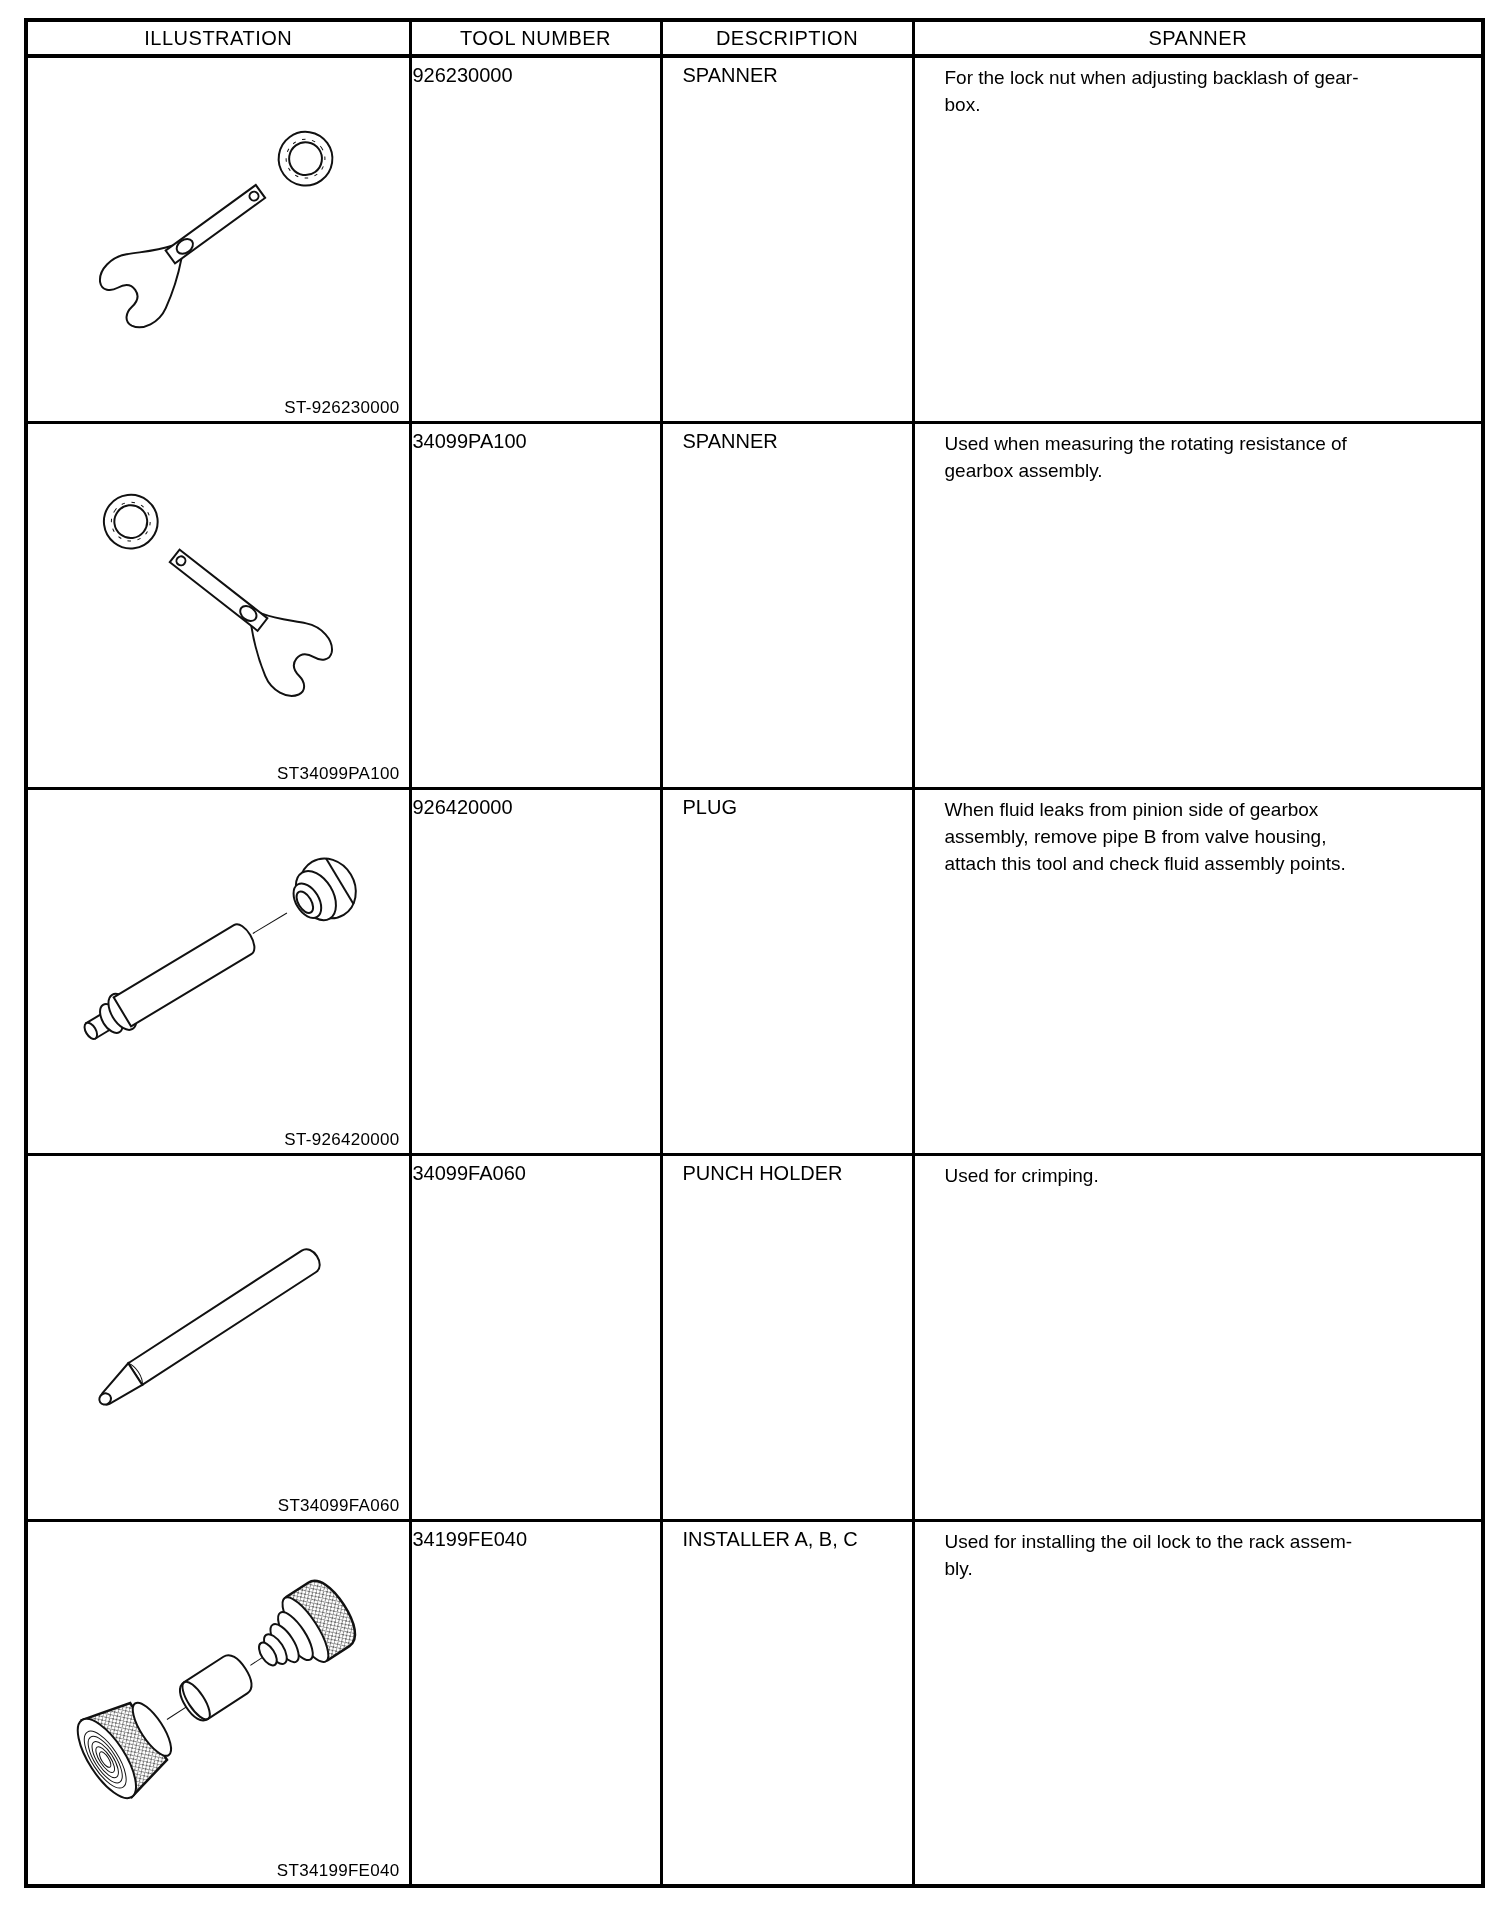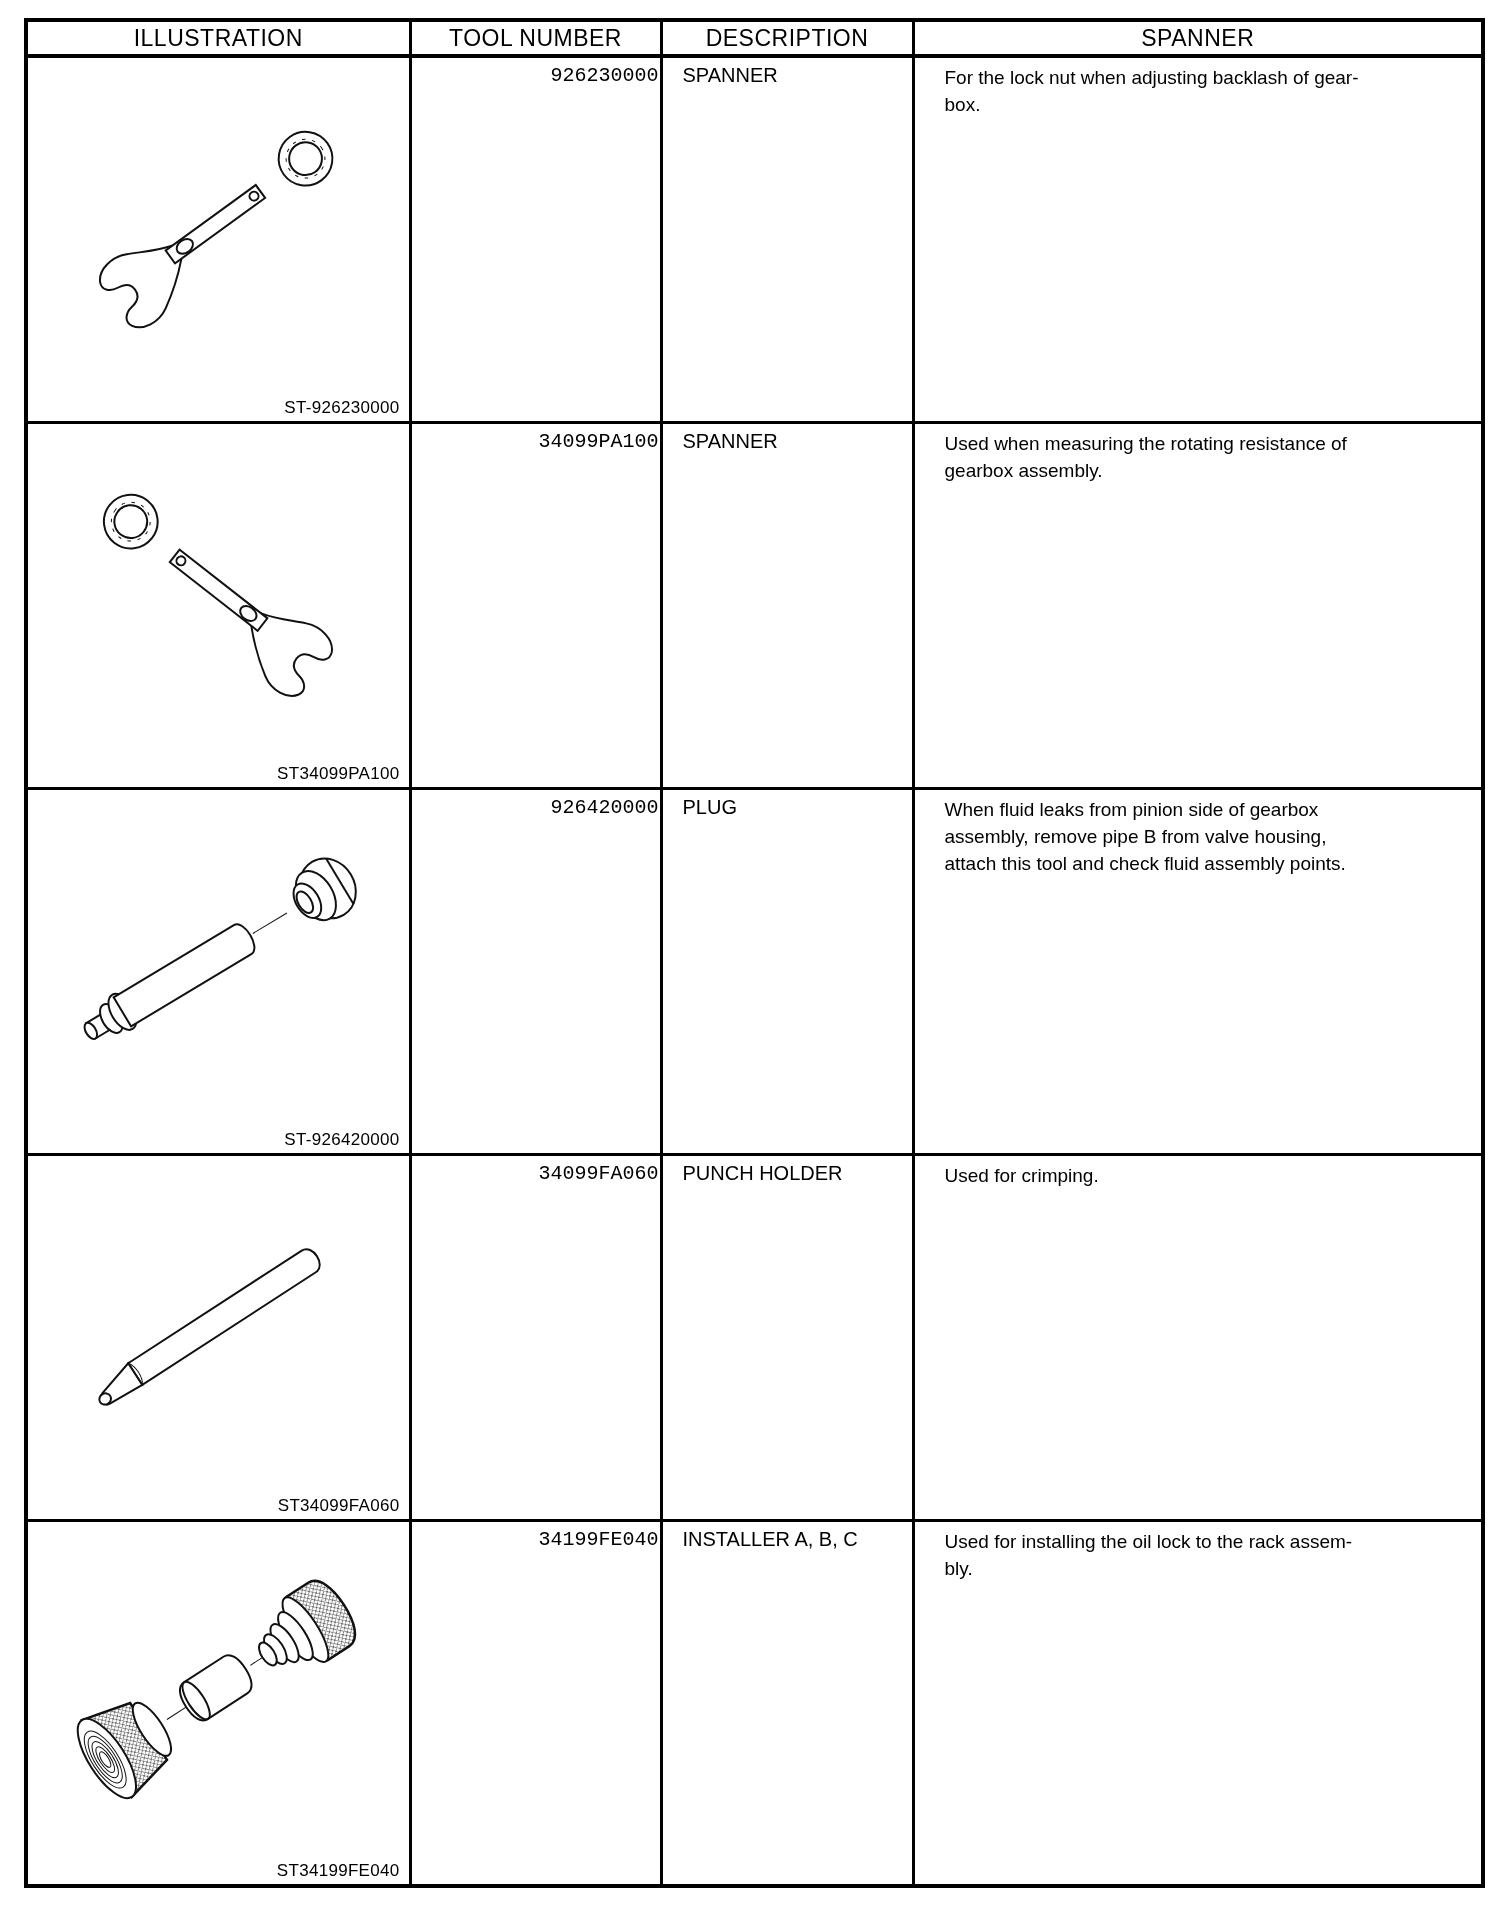--- a/index.html
+++ b/index.html
@@ -18,35 +18,35 @@
     table-layout: fixed;
     border: 4px solid #000;
   }
   .tool-table th, .tool-table td {
     border: 3px solid #000;
     vertical-align: top;
     overflow: hidden;
   }
   .tool-table th {
     height: 36px;
-    font-size: 23px;
+    font-size: 20px;
     font-weight: normal;
     letter-spacing: 0.5px;
     text-align: center;
     vertical-align: middle;
     border-bottom-width: 4px;
   }
   .tool-table td { height: 366px; }
   td.cell-illustration { position: relative; padding: 0; }
   td.cell-illustration svg { display: block; }
   .ill-caption {
     position: absolute; right: 9px; bottom: 3px;
     font-size: 17px; letter-spacing: 0.3px; text-align: center;
   }
-  td.cell-toolnumber { text-align: right; padding-top: 6px; font-size: 20px; font-family: Liberation Mono, monospace; }
+  td.cell-toolnumber { text-align: left; padding-top: 6px; font-size: 20px; }
   td.cell-description { padding: 6px 6px 0 20px; font-size: 20px; }
   td.cell-remarks { padding: 6px 8px 0 10px; font-size: 19px; }
   .remark-line { line-height: 27px; margin-left: 20px; }
   svg .ln { fill: none; stroke: #111; stroke-width: 2; }
   svg .wh { fill: #fff; stroke: #111; stroke-width: 2; }
   svg .thin { fill: none; stroke: #111; stroke-width: 1; }
 </style>
 </head>
 <body>
 

